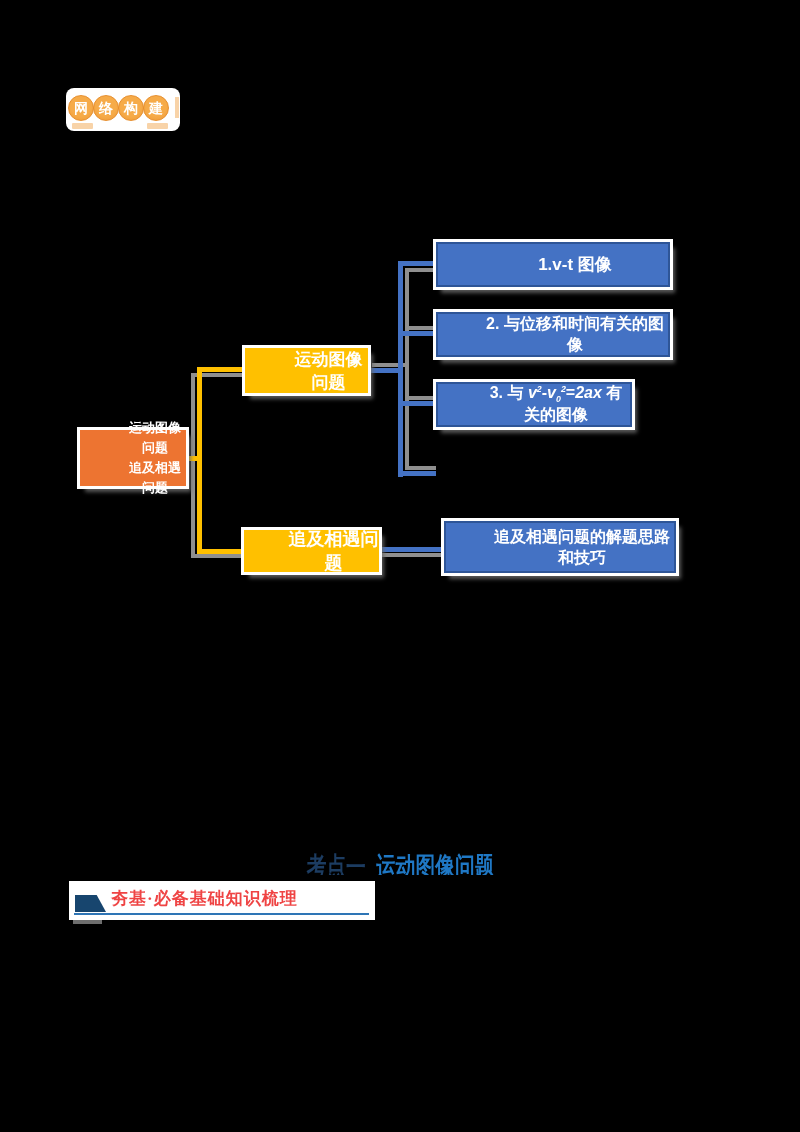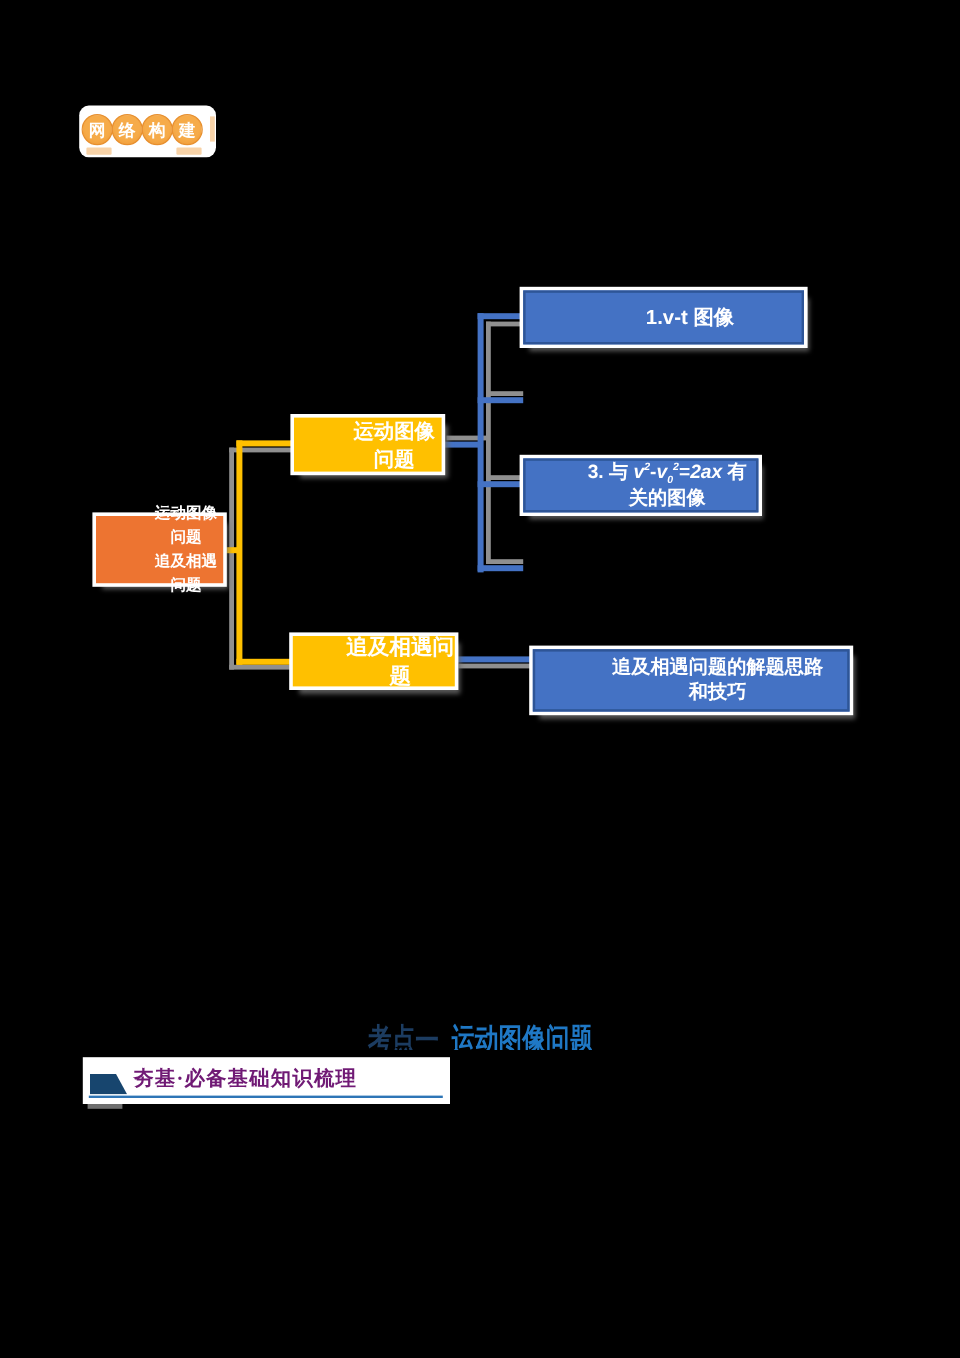--- a/index.html
+++ b/index.html
@@ -49,21 +49,21 @@
   
   .section-band{position:absolute;left:69px;top:881px;width:306px;height:39px;background:#fff;}
   .section-trap{
     position:absolute;left:6px;top:14px;width:31px;height:17px;background:#17456e;
     -webkit-clip-path:polygon(0 0,70% 0,100% 100%,0 100%);
     clip-path:polygon(0 0,70% 0,100% 100%,0 100%);
   }
   .section-title{
     position:absolute;left:42px;top:6px;
     font-family:"Liberation Serif",serif;font-weight:bold;font-size:17px;
-    color:#701a75;letter-spacing:1px;white-space:nowrap;
+    color:#ef4444;letter-spacing:1px;white-space:nowrap;
   }
   .section-underline{position:absolute;left:5px;top:32px;width:295px;height:2px;background:#2e75b6;}
   .trap-shadow{position:absolute;left:73px;top:920px;width:29px;height:4px;background:#9c9c9c;opacity:.7;}
 </style>
 </head>
 <body>
 
 <div id="page">
 
   <div class="logo-bg"></div>
@@ -109,29 +109,32 @@
   </div>
 
   <div class="node node-yellow" style="left:244px;top:530px;width:135px;height:42px;font-size:18px;">
     <span>追及相遇问题</span>
   </div>
 
   <div class="node node-blue" style="left:436px;top:242px;width:234px;height:45px;font-size:17px;">
     <span>1.v-t 图像</span>
   </div>
 
+  <div class="node node-blue" style="left:436px;top:312px;width:234px;height:45px;font-size:16px;">
+    <span>2. 与位移和时间有关的图像</span>
+  </div>
 
   <div class="node node-blue" style="left:436px;top:382px;width:196px;height:45px;font-size:16px;">
     <span>
       <span>3. 与 </span><i>v</i><span class="fm-sup">2</span><span>-</span><i>v</i><span class="fm-sub">0</span><span class="fm-sup">2</span><span>=</span><i>2ax</i><span> 有关的图像</span>
     </span>
   </div>
 
 
-  <div class="node node-blue two-line" style="left:444px;top:521px;width:264px;height:52px;font-size:16px;line-height:21px;margin-top:20px;">
+  <div class="node node-blue two-line" style="left:444px;top:521px;width:232px;height:52px;font-size:16px;line-height:21px;">
     <span>追及相遇问题的解题思路</span>
     <span>和技巧</span>
   </div>
 
   <div class="heading-clip">
     <span class="heading-inner">
       <span class="heading-p1">考点一</span><span class="heading-p2">运动图像问题</span>
     </span>
   </div>
 

